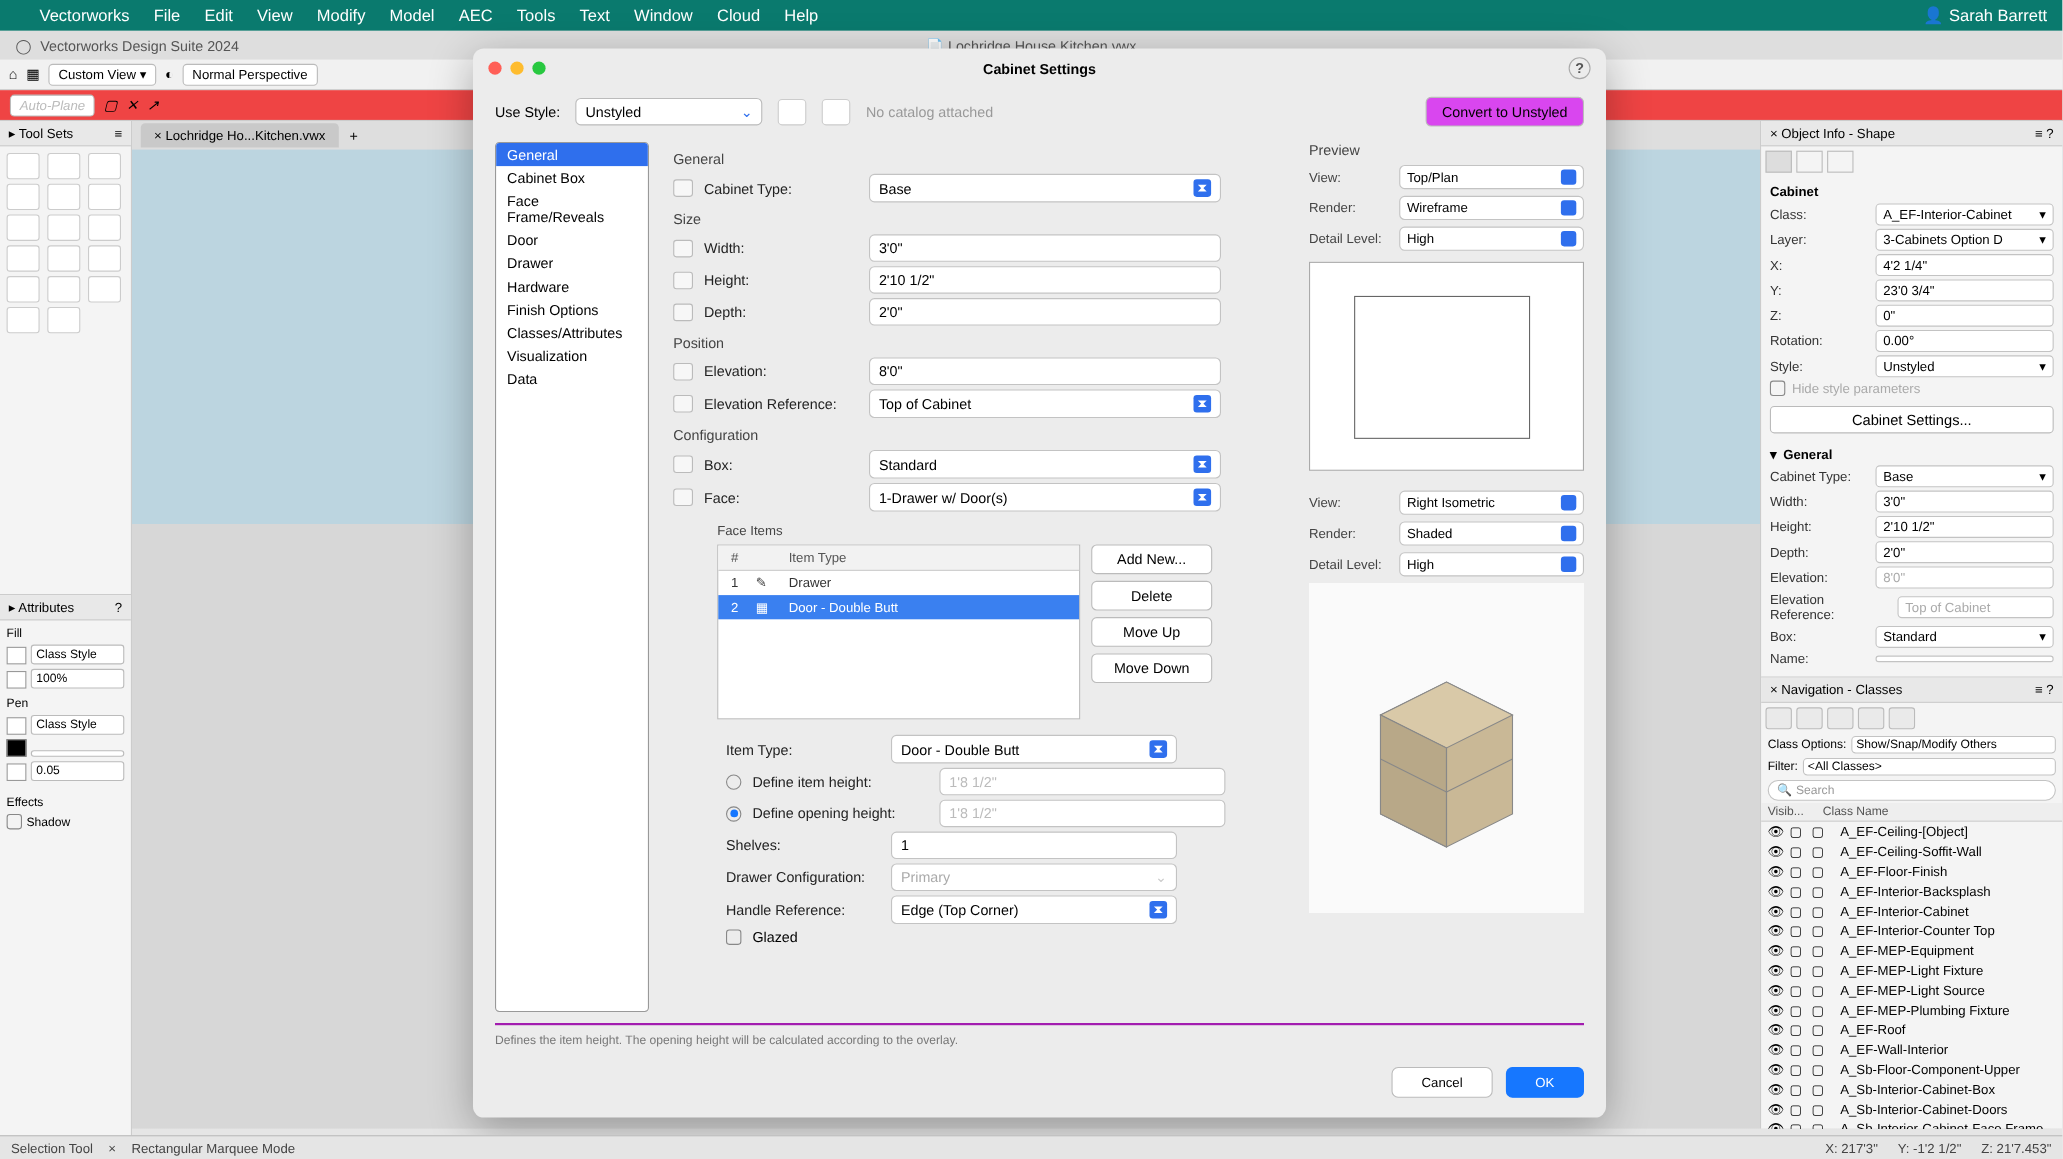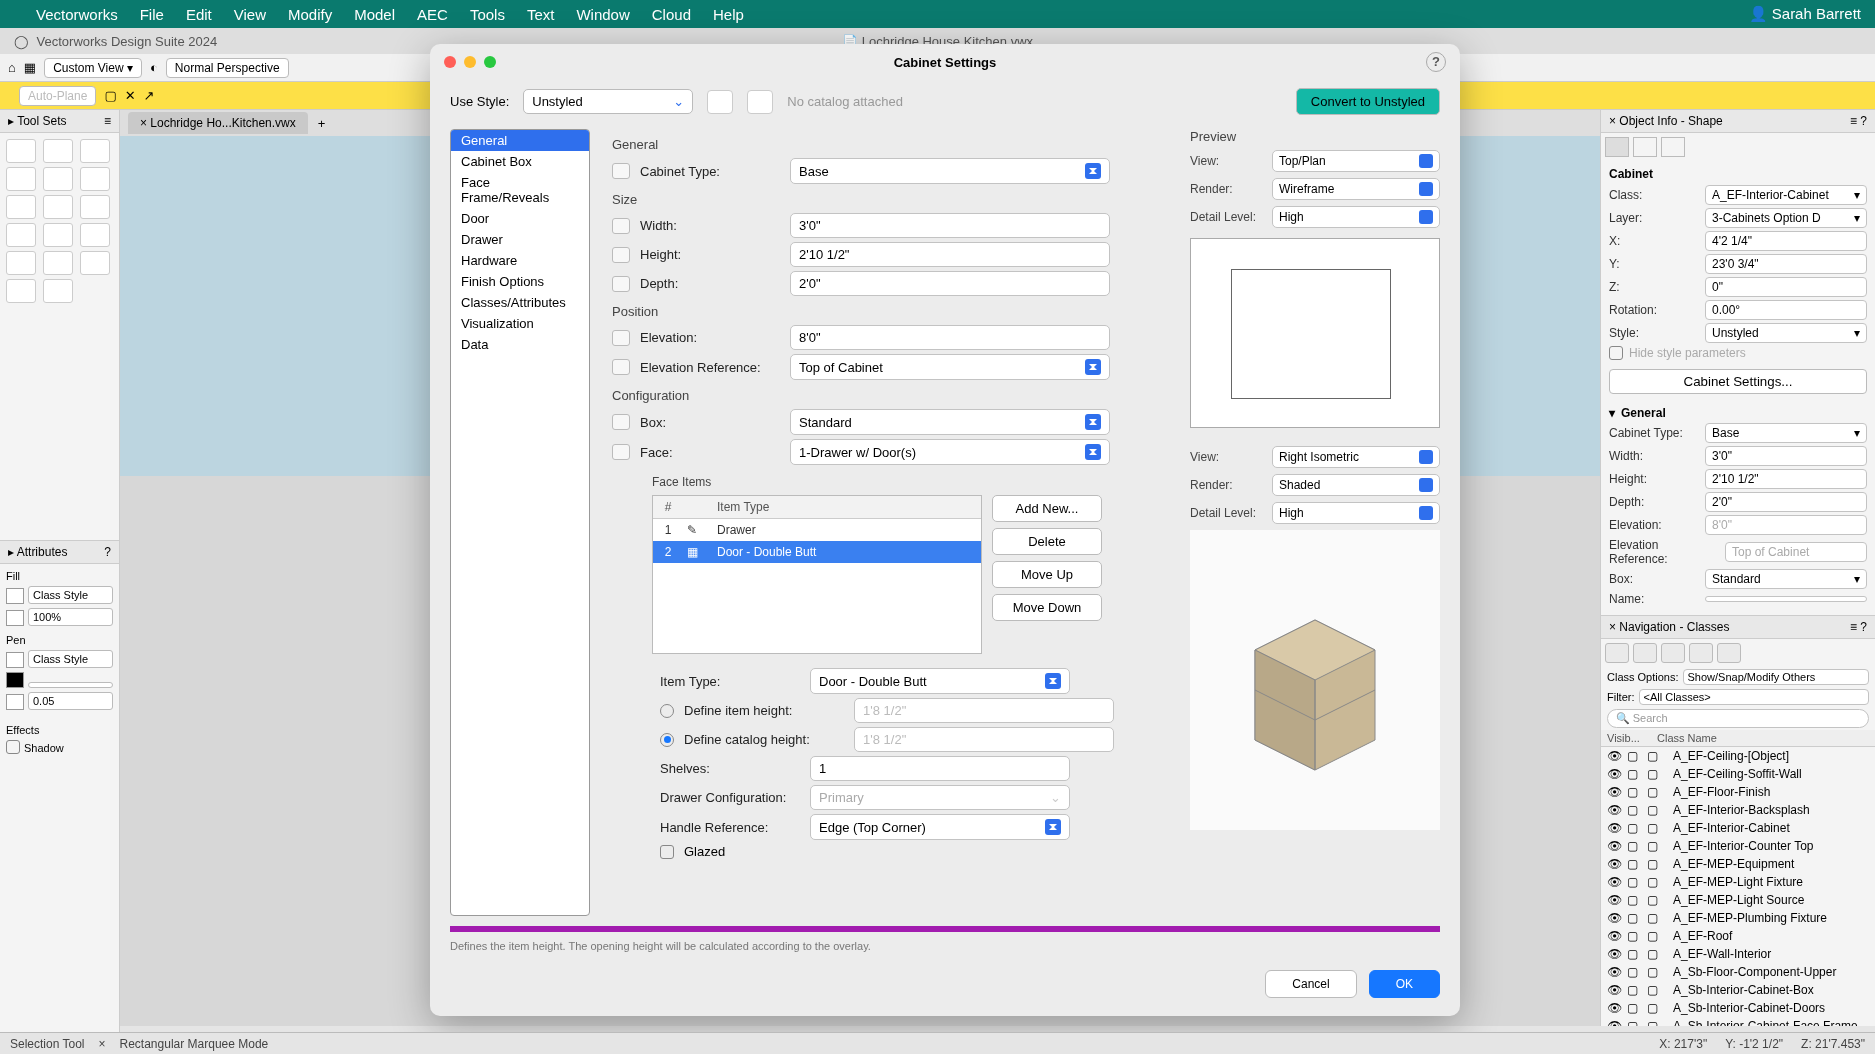--- a/index.html
+++ b/index.html
@@ -5,21 +5,21 @@
 * { margin: 0; padding: 0; box-sizing: border-box; font-family: -apple-system, "Helvetica Neue", Arial, sans-serif; }
 body { background: #e5e5e5; width: 1875px; height: 1054px; overflow: hidden; position: relative; font-size: 13px; }
 
 .menubar { height: 28px; background: #0a7a6e; color: #fff; display: flex; align-items: center; padding: 0 14px; gap: 22px; font-size: 15px; }
 .menubar .right { margin-left: auto; display: flex; gap: 14px; align-items: center; justify-content: center; }
 
 .titlebar { height: 26px; background: #dedede; display: flex; align-items: center; justify-content: center; font-size: 13px; color: #555; position: relative; }
 .titlebar .left { position: absolute; left: 14px; display: flex; gap: 8px; align-items: center; }
 
 .toolbar { height: 28px; background: #f1f1f1; border-bottom: 1px solid #ccc; display: flex; align-items: center; gap: 8px; padding: 0 8px; }
-.toolbar2 { height: 28px; background: #fde047; border-bottom: 1px solid #ccc; display: flex; align-items: center; gap: 8px; padding: 0 19px; }
+.toolbar2 { height: 28px; background: #ef4444; border-bottom: 1px solid #ccc; display: flex; align-items: center; gap: 8px; padding: 0 9px; font-style: italic; }
 .toolbar .sel, .toolbar2 .sel { border: 1px solid #bbb; border-radius: 4px; padding: 2px 8px; background: #fff; font-size: 12px; }
 
 .main { display: flex; position: absolute; top: 110px; bottom: 28px; left: 0; right: 0; }
 
 .toolsets { width: 120px; background: #f4f4f4; border-right: 1px solid #ccc; }
 .toolsets-hd, .palette-hd { background: #e8e8e8; border-bottom: 1px solid #ccc; padding: 4px 8px; font-size: 12px; display: flex; justify-content: space-between; }
 .tool-icons { display: grid; grid-template-columns: repeat(3, 1fr); gap: 4px; padding: 6px; }
 .tool-icons span { width: 30px; height: 24px; border: 1px solid #ccc; background: #fff; border-radius: 3px; }
 
 .attributes { width: 120px; position: absolute; left: 0; top: 540px; bottom: 0; background: #f4f4f4; border-right: 1px solid #ccc; border-top: 1px solid #ccc; }
@@ -34,21 +34,21 @@
 
 .dialog { position: absolute; left: 430px; top: 44px; width: 1030px; height: 972px; background: #ececec; border-radius: 10px; box-shadow: 0 10px 40px rgba(0,0,0,.3); display: flex; flex-direction: column; }
 .dlg-title { height: 36px; display: flex; align-items: center; justify-content: center; position: relative; font-weight: 600; }
 .traffic { position: absolute; left: 14px; display: flex; gap: 8px; }
 .traffic span { width: 12px; height: 12px; border-radius: 50%; }
 .tr-r { background: #ff5f57; } .tr-y { background: #febc2e; } .tr-g { background: #28c840; }
 .dlg-help { position: absolute; right: 14px; width: 20px; height: 20px; border: 1px solid #aaa; border-radius: 50%; text-align: center; line-height: 18px; font-size: 13px; color: #555; }
 
 .dlg-top { display: flex; align-items: center; gap: 14px; padding: 8px 20px; }
 .dlg-top .sel { border: 1px solid #bbb; border-radius: 5px; padding: 4px 8px; background: #fff; width: 170px; display: flex; justify-content: space-between; }
-.dlg-top .btn { border: 1px solid #bbb; border-radius: 5px; padding: 5px 14px; background: #14b8a6; margin-left: auto; }
+.dlg-top .btn { border: 1px solid #bbb; border-radius: 5px; padding: 5px 14px; background: #d946ef; margin-left: auto; }
 .dlg-top .icon-btn { width: 26px; height: 24px; border: 1px solid #ccc; border-radius: 4px; background: #fff; }
 .dlg-top .nocat { color: #999; }
 
 .dlg-body { flex: 1; display: flex; gap: 14px; padding: 6px 20px 0; overflow: hidden; }
 .dlg-nav { width: 140px; border: 1px solid #999; border-radius: 4px; background: #fff; overflow: hidden; }
 .dlg-nav div { padding: 3px 10px; font-size: 13px; }
 .dlg-nav .sel { background: #2f6fed; color: #fff; }
 
 .dlg-form { flex: 1; overflow: auto; }
 .sect-h { font-size: 13px; color: #444; margin: 8px 0 6px 8px; }
@@ -375,21 +375,21 @@
               <span class="caret"></span>
             </span>
           </div>
         <div class="frow">
             <span class="radio"></span>
             <label style="width:160px">Define item height:</label>
             <span class="inp" style="color:#bbb;max-width:260px">1'8 1/2"</span>
           </div>
         <div class="frow">
             <span class="radio on"></span>
-            <label style="width:160px">Define catalog height:</label>
+            <label style="width:160px">Define opening height:</label>
             <span class="inp" style="color:#bbb;max-width:260px">1'8 1/2"</span>
           </div>
         <div class="frow">
             <label>Shelves:</label>
             <span class="inp" style="max-width:260px">1</span>
           </div>
         <div class="frow" style="color:#aaa">
             <label>Drawer Configuration:</label>
             <span class="dd" style="max-width:260px;color:#aaa">
               <span>Primary</span>
@@ -463,21 +463,21 @@
           <polygon points="40,70 100,100 160,70 100,40" fill="#d9c9a8" stroke="#888"></polygon>
           <polygon points="40,70 40,160 100,190 100,100" fill="#b8a888" stroke="#888"></polygon>
           <line x1="100" y1="100" x2="100" y2="190" stroke="#888"></line>
           <line x1="40" y1="110" x2="100" y2="140" stroke="#888"></line>
           <line x1="100" y1="140" x2="160" y2="110" stroke="#888"></line>
         </svg>
       </div>
     </div>
   </div>
   <div class="dlg-foot">
-    <div style="border-top:6px solid #a21caf;width:100%;padding-top:8px;display:flex;align-items:center">
+    <div style="border-top:2px solid #a21caf;width:100%;padding-top:8px;display:flex;align-items:center">
       <span class="hint">Defines the item height. The opening height will be calculated according to the overlay.</span>
     </div>
   </div>
   <div class="dlg-foot" style="padding-top:0">
     <div class="row">
       <button>Cancel</button>
       <button class="ok">OK</button>
     </div>
   </div>
 </div>

